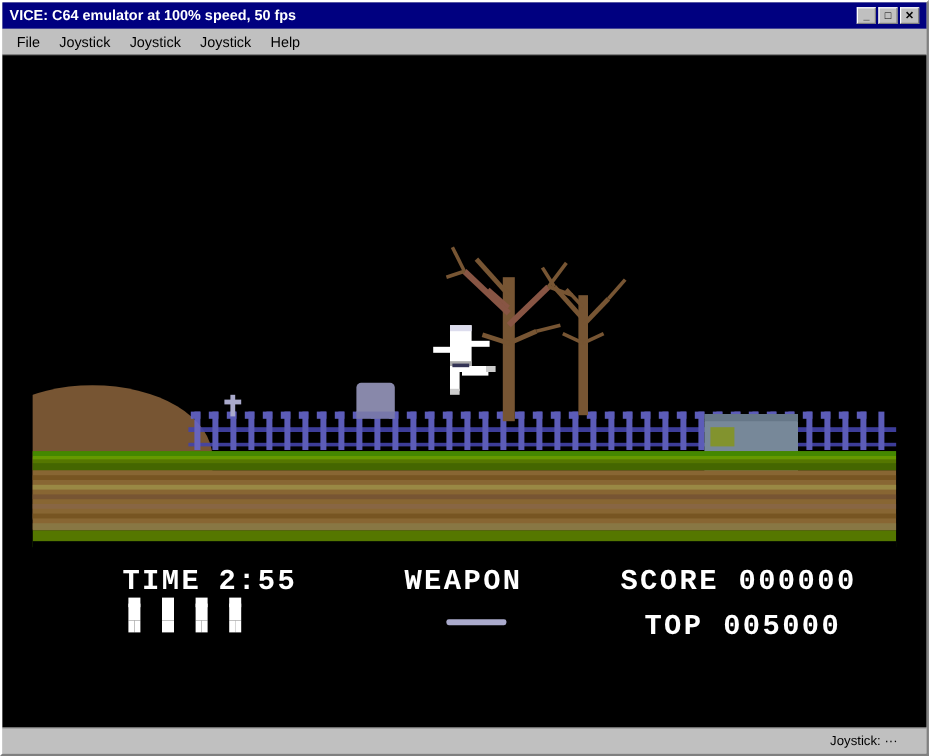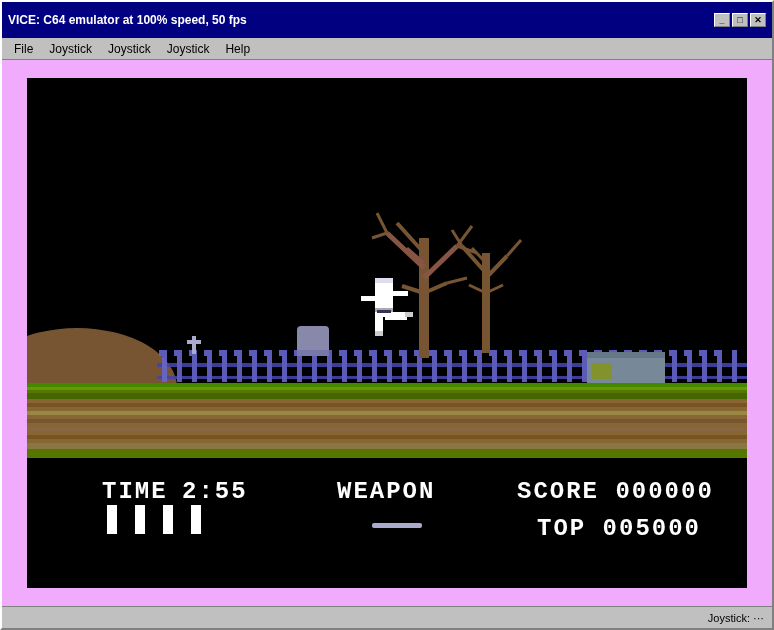--- a/index.html
+++ b/index.html
@@ -23,21 +23,21 @@
       flex-direction: column;
     }
 
     .title-bar {
       background: #000080;
       color: white;
       padding: 3px 6px;
       display: flex;
       justify-content: space-between;
       align-items: center;
-      height: 36px;
+      height: 22px;
       flex-shrink: 0;
     }
 
     .title-bar-text {
       font-size: 12px;
       font-weight: bold;
     }
 
     .title-bar-buttons {
       display: flex;
@@ -72,21 +72,21 @@
     .menu-item {
       padding: 2px 8px;
       font-size: 12px;
       color: black;
       cursor: pointer;
     }
 
     
     .emu-content {
       flex: 1;
-      background: #f0abfc;
+      background: #000000;
       display: flex;
       flex-direction: column;
       align-items: center;
       justify-content: center;
       position: relative;
     }
 
     
     .game-screen {
       width: 720px;
@@ -96,21 +96,21 @@
       overflow: hidden;
     }
 
     
     .status-bar {
       background: #c0c0c0;
       height: 22px;
       display: flex;
       align-items: center;
       justify-content: flex-end;
-      padding: 0 8px;
+      padding: 0 24px;
       border-top: 1px solid #808080;
       flex-shrink: 0;
     }
 
     .status-text {
       font-size: 11px;
       color: #000;
     }
 
     

